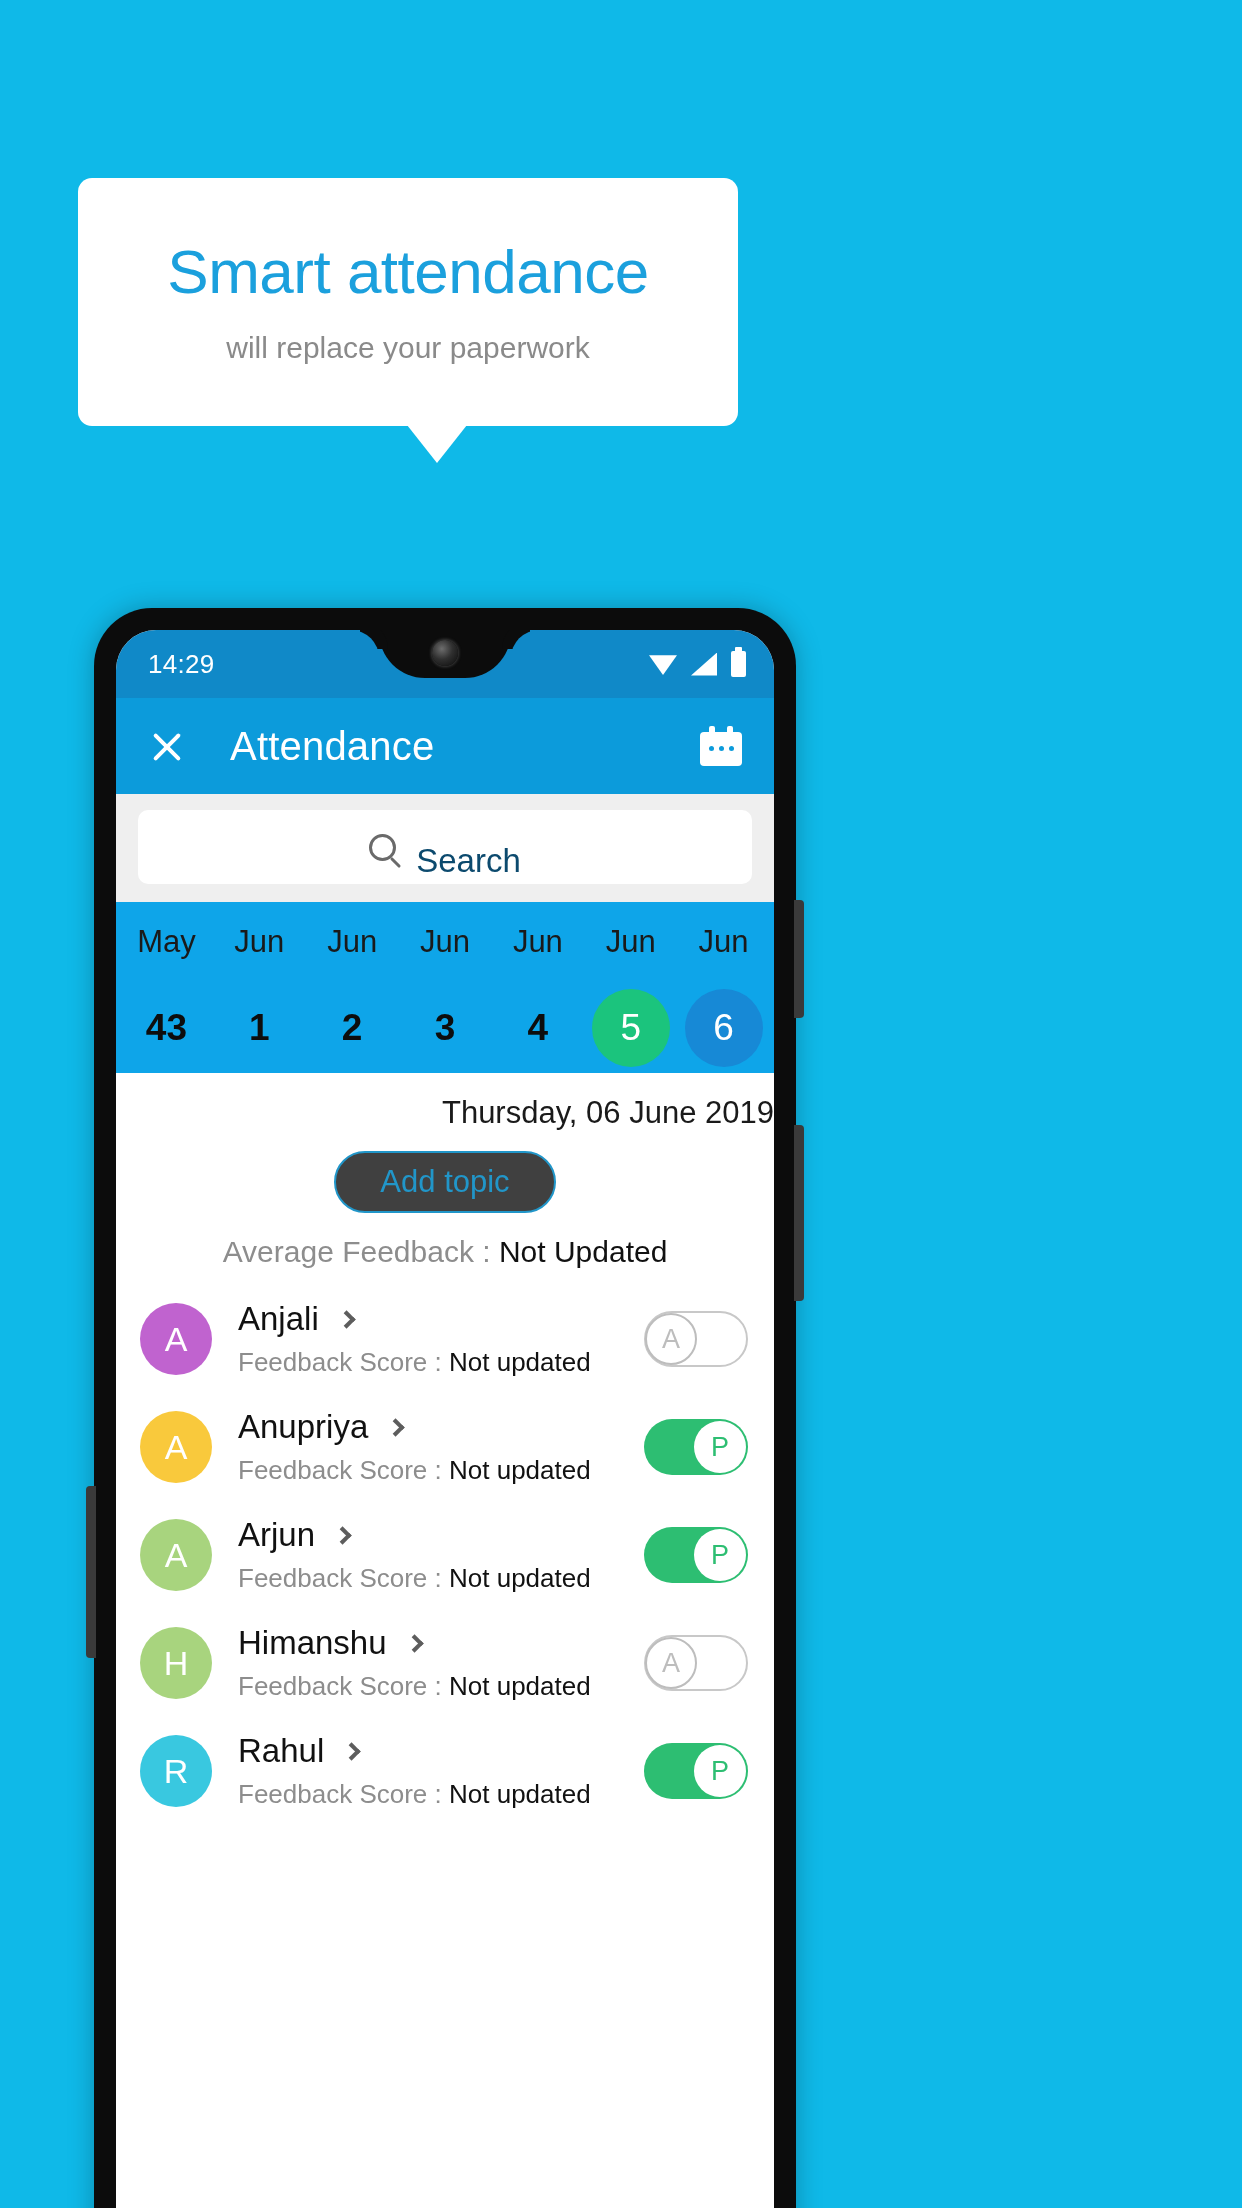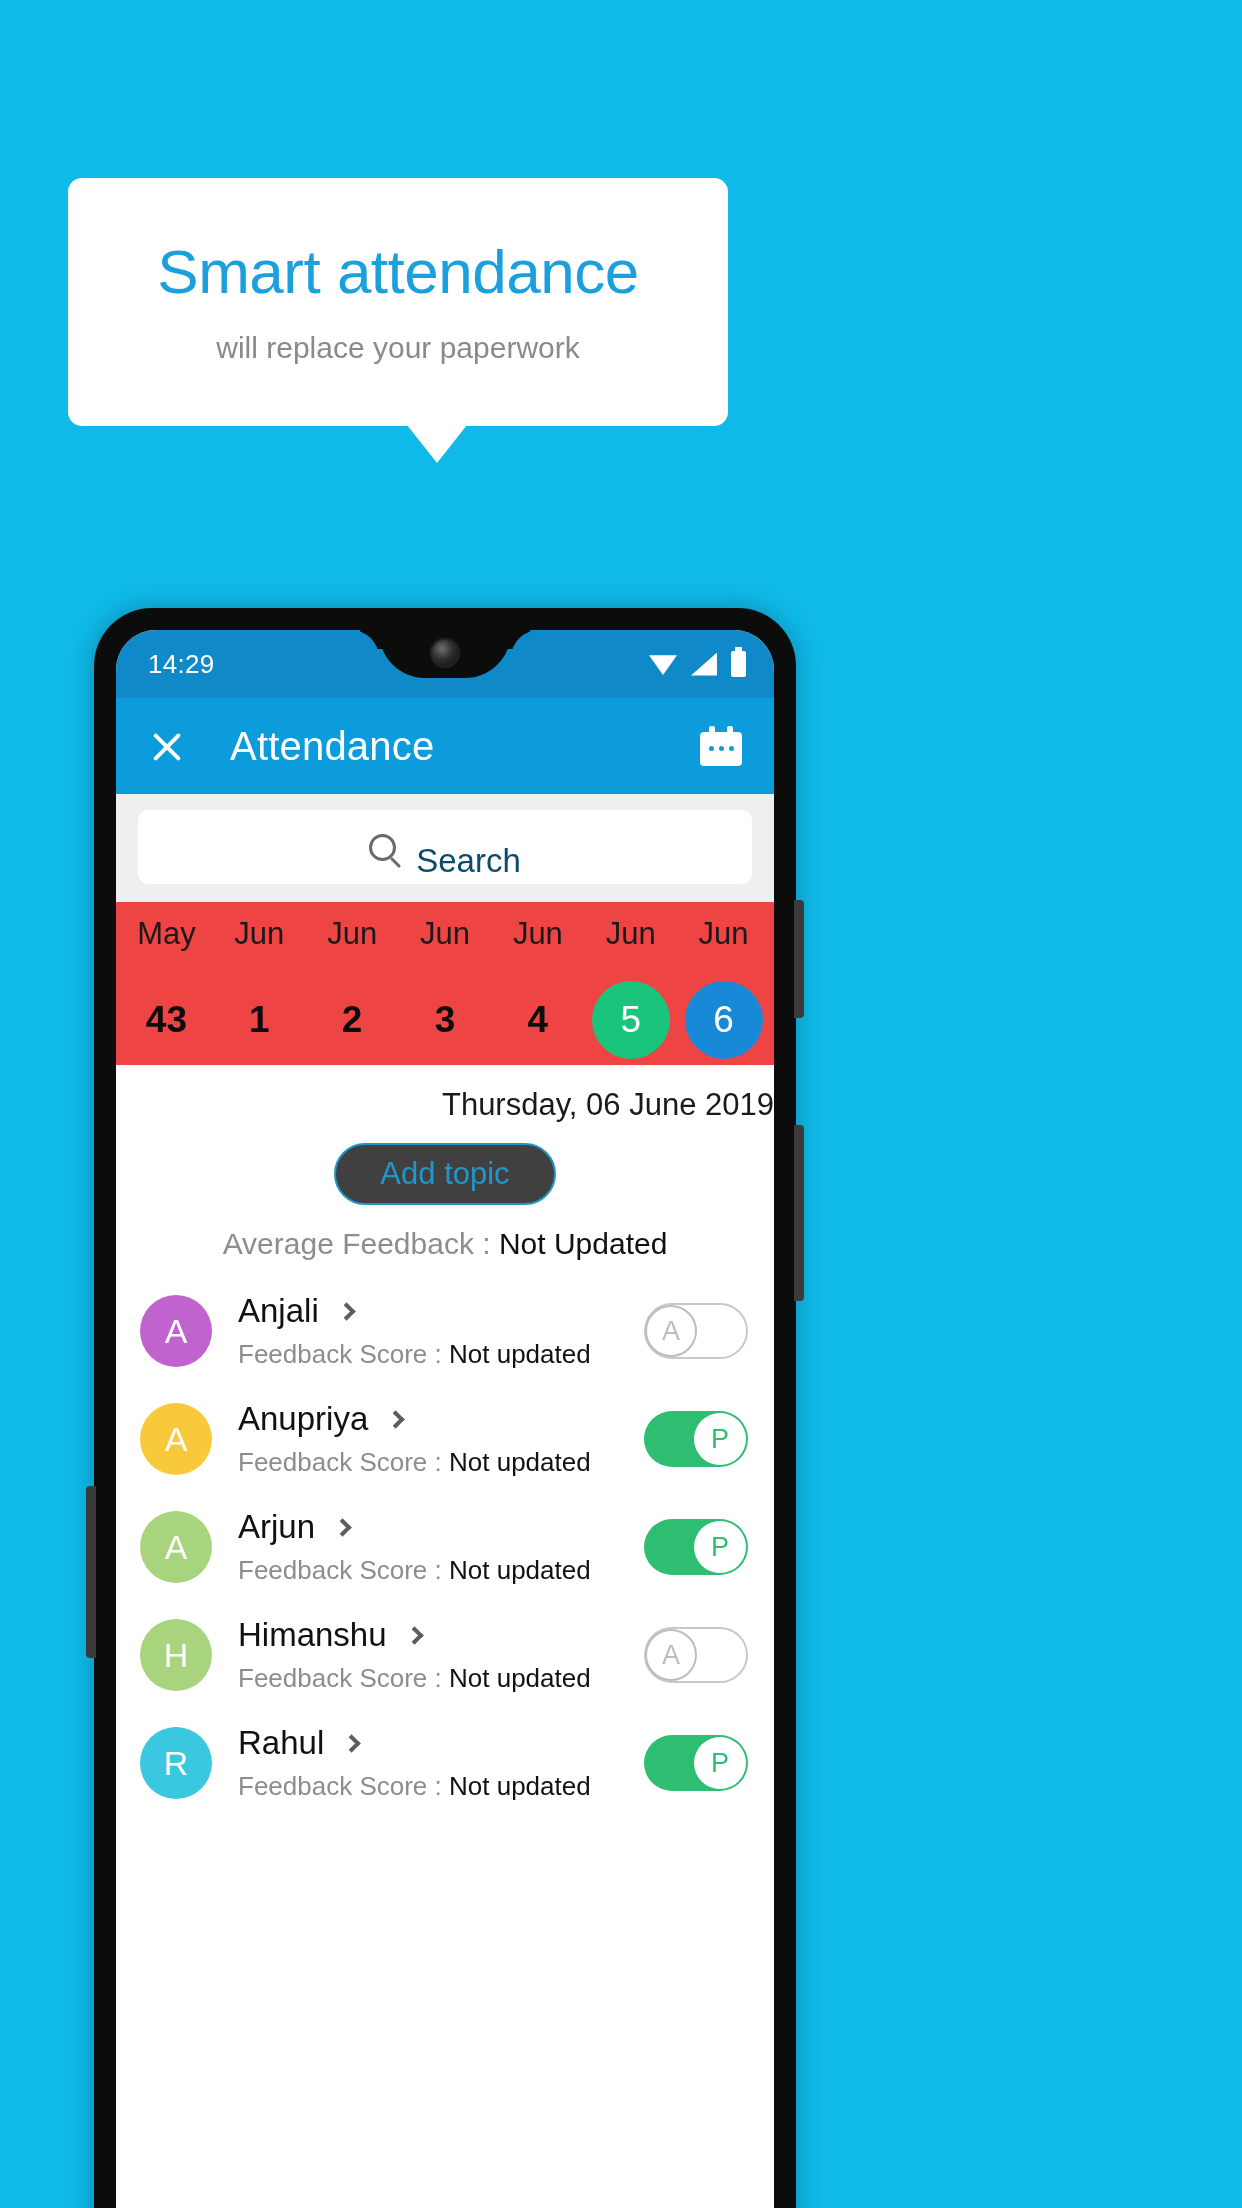--- a/index.html
+++ b/index.html
@@ -10,21 +10,21 @@
     font-family:"Liberation Sans", sans-serif;
   }
   body {
     background:#0FB9E8;
     position:relative;
   }
 
   
   .hero-card {
     position:absolute;
-    left:68px; top:178px;
+    left:78px; top:178px;
     width:660px; height:248px;
     background:#ffffff;
     border-radius:14px;
     display:flex;
     flex-direction:column;
     align-items:center;
     justify-content:center;
   }
   .hero-title {
     font-size:62px;
@@ -270,22 +270,22 @@
   }
   .search-ph {
     font-size:33px;
     color:#0c4a6e;
     margin-top:28px;
   }
 
   
   .datestrip {
     display:flex;
-    padding:16px 4px 6px 4px;
-    background:#ef4444;
+    padding:24px 4px 6px 4px;
+    background:#0ea5e9;
   }
   .dcell {
     flex:1;
     display:flex;
     flex-direction:column;
     align-items:center;
     cursor:pointer;
   }
   .dmon {
     font-size:31px;

